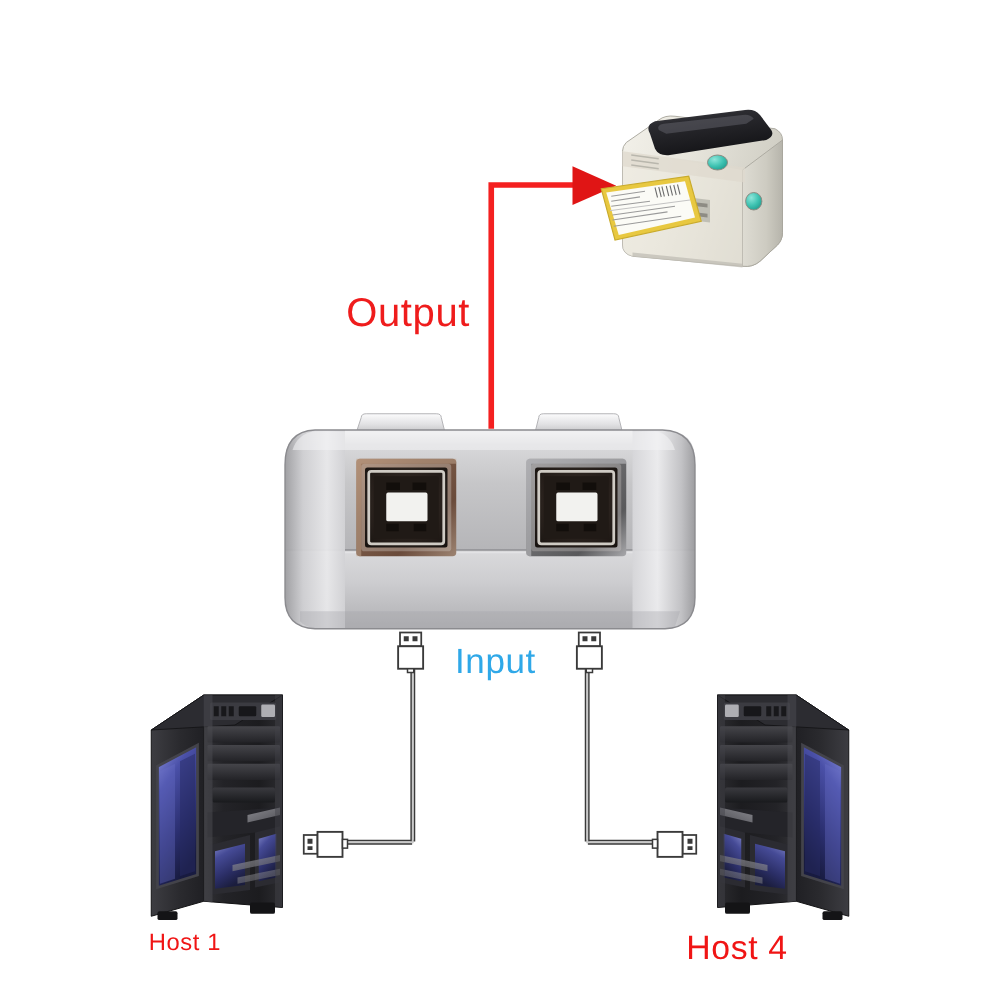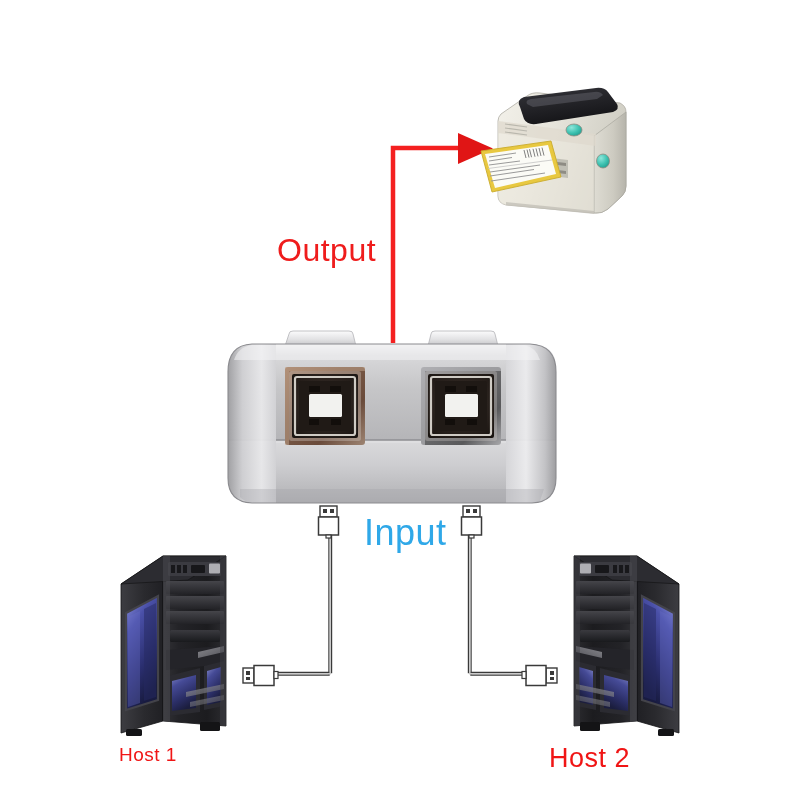--- a/index.html
+++ b/index.html
@@ -34,21 +34,21 @@
   #label-output {
     left: 277px;
     top: 234px;
     font-size: 32px;
     color: #ef1c1c;
     letter-spacing: 0.5px;
   }
   #label-input {
     left: 364px;
     top: 515px;
-    font-size: 36px;
+    font-size: 28px;
     color: #2fa8e8;
     letter-spacing: 0.5px;
   }
   #label-host1 {
     left: 119px;
     top: 745px;
     font-size: 19px;
     color: #f01515;
     letter-spacing: 0.5px;
   }
@@ -424,15 +424,15 @@
       <rect x="200" y="722" width="20" height="9" rx="1.5" fill="#141416"></rect>
     </g>
   </svg>
 
   <div class="label-text" id="label-output">Output</div>
 
   <div class="label-text" id="label-input">Input</div>
 
   <div class="label-text" id="label-host1">Host 1</div>
 
-  <div class="label-text" id="label-host2">Host 2</div>
+  <div class="label-text" id="label-host2">Host 4</div>
 
 </div>
 
 </body></html>

